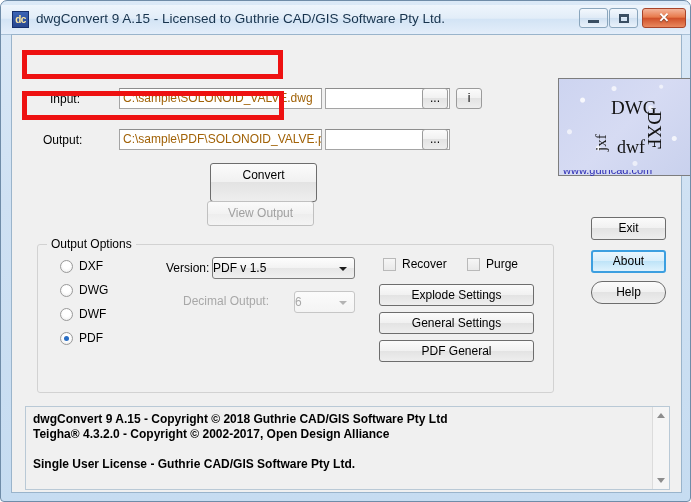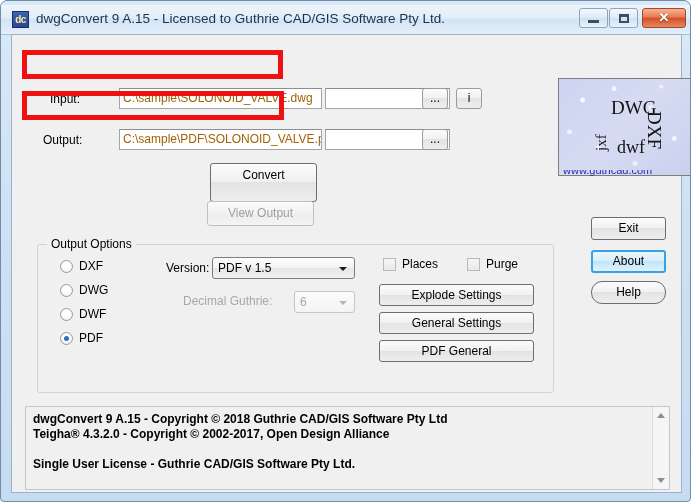--- a/index.html
+++ b/index.html
@@ -210,21 +210,20 @@
   
   .combo {
     position: absolute;
     box-sizing: border-box;
     height: 22px;
     background: linear-gradient(to bottom, #fdfdfd 0%, #f3f3f3 48%, #e6e6e6 50%, #f0f0f0 100%);
     border: 1px solid #7d7d7d;
     border-radius: 3px;
     font-size: 12px;
     line-height: 20px;
-    padding-left: 5px;
     white-space: nowrap;
     overflow: hidden;
   }
   .combo.disabled {
     color: #a8a8a8;
     border-color: #c6c6c6;
     background: linear-gradient(to bottom, #fbfbfb, #f4f4f4);
   }
   .combo .arrow {
     position: absolute;
@@ -391,29 +390,29 @@
       <span class="radio on"></span>
       <span class="radio-label">PDF</span>
     </div>
 
     <div class="lbl" style="left:154px; top:226px;">Version:</div>
     <div class="combo" style="left:200px; top:222px; width:143px;">
       <span>PDF v 1.5</span>
       <span class="arrow"></span>
     </div>
 
-    <div class="lbl" style="left:171px; top:259px; color:#a8a8a8;">Decimal Guthrie:</div>
+    <div class="lbl" style="left:171px; top:259px; color:#a8a8a8;">Decimal Output:</div>
     <div class="combo disabled" style="left:282px; top:256px; width:61px;">
       <span>6</span>
       <span class="arrow"></span>
     </div>
 
     <div class="cb-row" style="left:371px; top:222px;">
       <span class="cbox"></span>
-      <span class="cb-label">Places</span>
+      <span class="cb-label">Recover</span>
     </div>
     <div class="cb-row" style="left:455px; top:222px;">
       <span class="cbox"></span>
       <span class="cb-label">Purge</span>
     </div>
 
     <div class="btn dark" style="left:367px; top:249px; width:155px; height:22px; line-height:20px;">Explode Settings</div>
     <div class="btn dark" style="left:367px; top:277px; width:155px; height:22px; line-height:20px;">General Settings</div>
     <div class="btn dark" style="left:367px; top:305px; width:155px; height:22px; line-height:20px;">PDF General</div>
 

